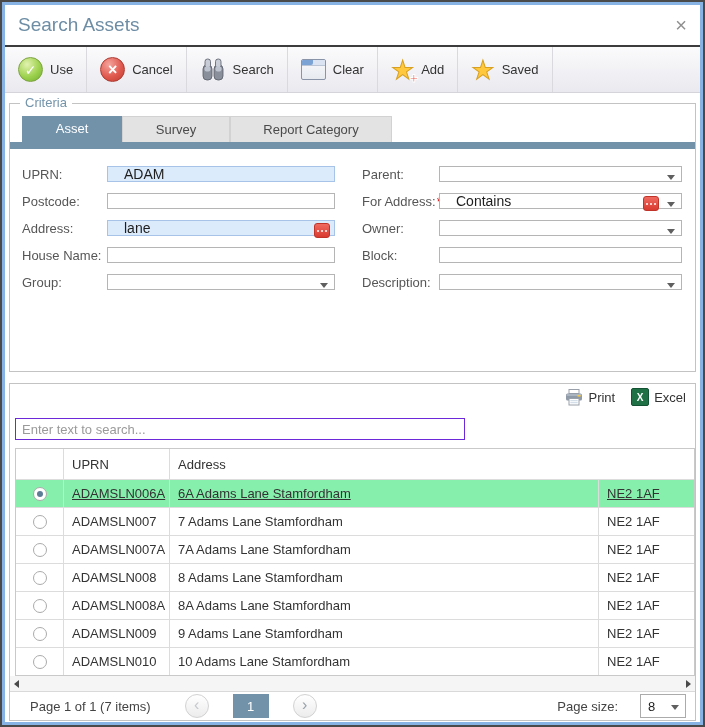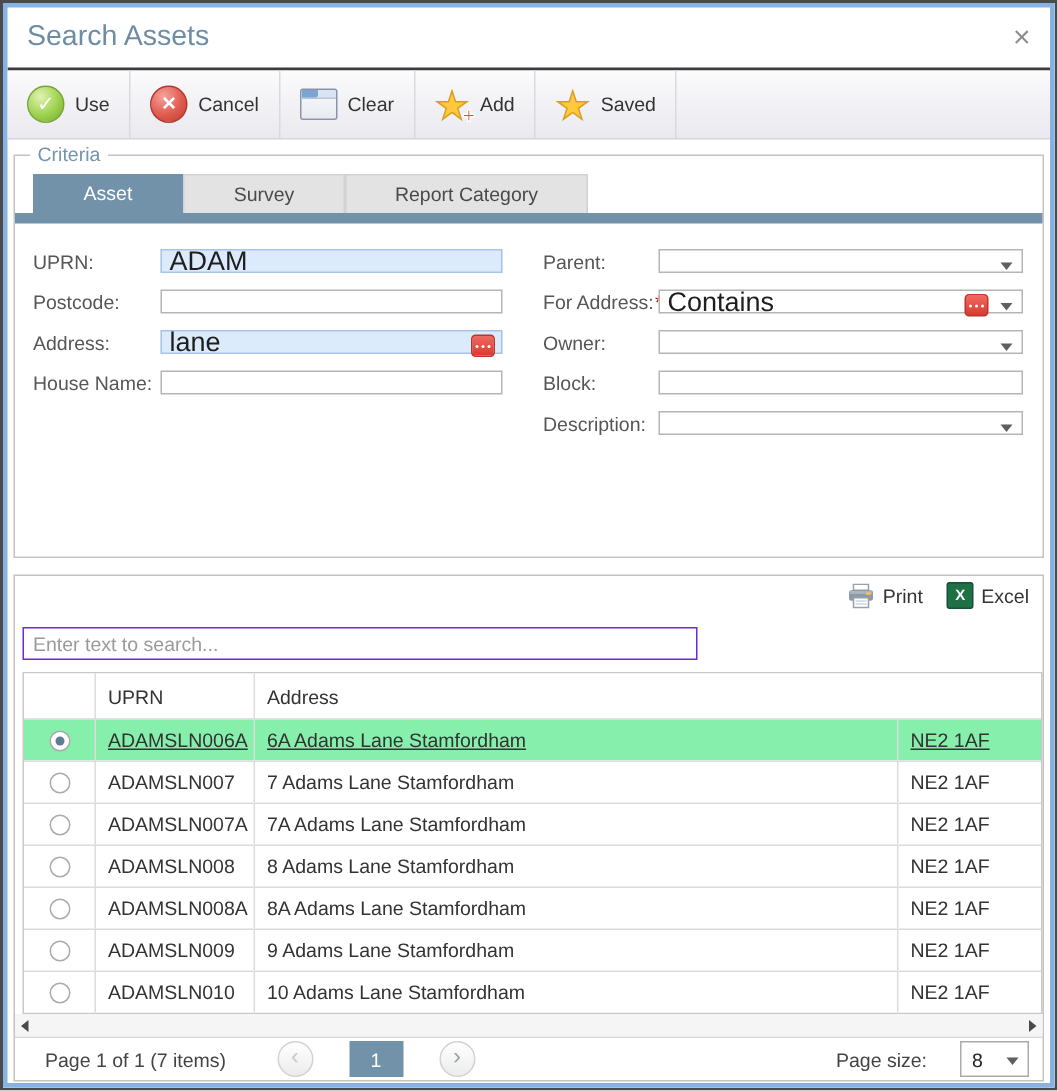--- a/index.html
+++ b/index.html
@@ -50,22 +50,22 @@
   .formcols { display:flex; margin-top:14px; }
   .fcol { display:flex; flex-direction:column; }
   .fcol-left { margin-left:12px; }
   .fcol-right { margin-left:27px; }
   .frow { display:flex; align-items:center; height:22px; margin-bottom:5px; }
   .flabel { font-size:13px; color:#565656; white-space:nowrap; }
   .fcol-left .flabel { width:85px; }
   .fcol-right .flabel { width:77px; }
   .req { color:#cc0000; margin-left:1px; }
   .fctl { position:relative; height:16px; box-sizing:border-box; border:1px solid #b5b5b5;
-          background:#fff; display:flex; align-items:center; padding-left:5px;
-          font-size:18px; color:#1e1e1e; }
+          background:#fff; display:flex; align-items:center; padding-left:16px;
+          font-size:14px; color:#1e1e1e; }
   .fcol-left .fctl { width:228px; }
   .fcol-right .fctl { width:243px; }
   .fctl.filled { background:#dcebfb; border-color:#a8c3e8; }
   .ddarrow { position:absolute; right:6px; top:8px; width:0; height:0;
              border-left:4px solid transparent; border-right:4px solid transparent;
              border-top:5px solid #5f5f5f; }
   .ellipsisbtn { position:absolute; right:4px; top:2px; width:16px; height:15px; border-radius:3px;
                  background:linear-gradient(#ef6a60,#d93a30); border:1px solid #c03329;
                  box-sizing:border-box; display:flex; align-items:center; justify-content:center; }
   .ellipsisbtn.with-arrow { right:22px; }
@@ -146,20 +146,33 @@
           <span class="tblabel">Use</span>
         </div>
         <div class="tbtn">
           <span class="tbic">
             <span class="ci ci-red" style="font-size:16px;">×</span>
           </span>
           <span class="tblabel">Cancel</span>
         </div>
         <div class="tbtn">
           <span class="tbic">
+            <svg width="26" height="26" viewBox="0 0 26 26">
+              <rect x="3" y="8" width="9" height="15" rx="4" fill="#8a8f9c" stroke="#555a66" stroke-width="0.8"></rect>
+              <rect x="14" y="8" width="9" height="15" rx="4" fill="#8a8f9c" stroke="#555a66" stroke-width="0.8"></rect>
+              <rect x="5" y="2" width="5.5" height="9" rx="2.5" fill="#c7ccd6" stroke="#555a66" stroke-width="0.8"></rect>
+              <rect x="15.5" y="2" width="5.5" height="9" rx="2.5" fill="#c7ccd6" stroke="#555a66" stroke-width="0.8"></rect>
+              <rect x="4.5" y="9.5" width="6" height="5" rx="2" fill="#bfc5d0"></rect>
+              <rect x="15.5" y="9.5" width="6" height="5" rx="2" fill="#bfc5d0"></rect>
+            </svg>
+          </span>
+          <span class="tblabel">Search</span>
+        </div>
+        <div class="tbtn">
+          <span class="tbic">
             <span class="winic">
               <span class="winbar">
                 <b></b>
               </span>
             </span>
           </span>
           <span class="tblabel">Clear</span>
         </div>
         <div class="tbtn">
           <span class="tbic">
@@ -203,20 +216,27 @@
                 <span class="fval">lane</span>
                 <span class="ellipsisbtn">
                   <i class="edot"></i>
                 </span>
               </div>
             </div>
             <div class="frow">
               <label class="flabel">House Name:</label>
               <div class="fctl">
                 <span class="fval"></span>
+              </div>
+            </div>
+            <div class="frow">
+              <label class="flabel">Group:</label>
+              <div class="fctl">
+                <span class="fval"></span>
+                <span class="ddarrow"></span>
               </div>
             </div>
           </div>
         <div class="fcol fcol-right" id="right-col">
             <div class="frow">
               <label class="flabel">Parent:</label>
               <div class="fctl">
                 <span class="fval"></span>
                 <span class="ddarrow"></span>
               </div>

